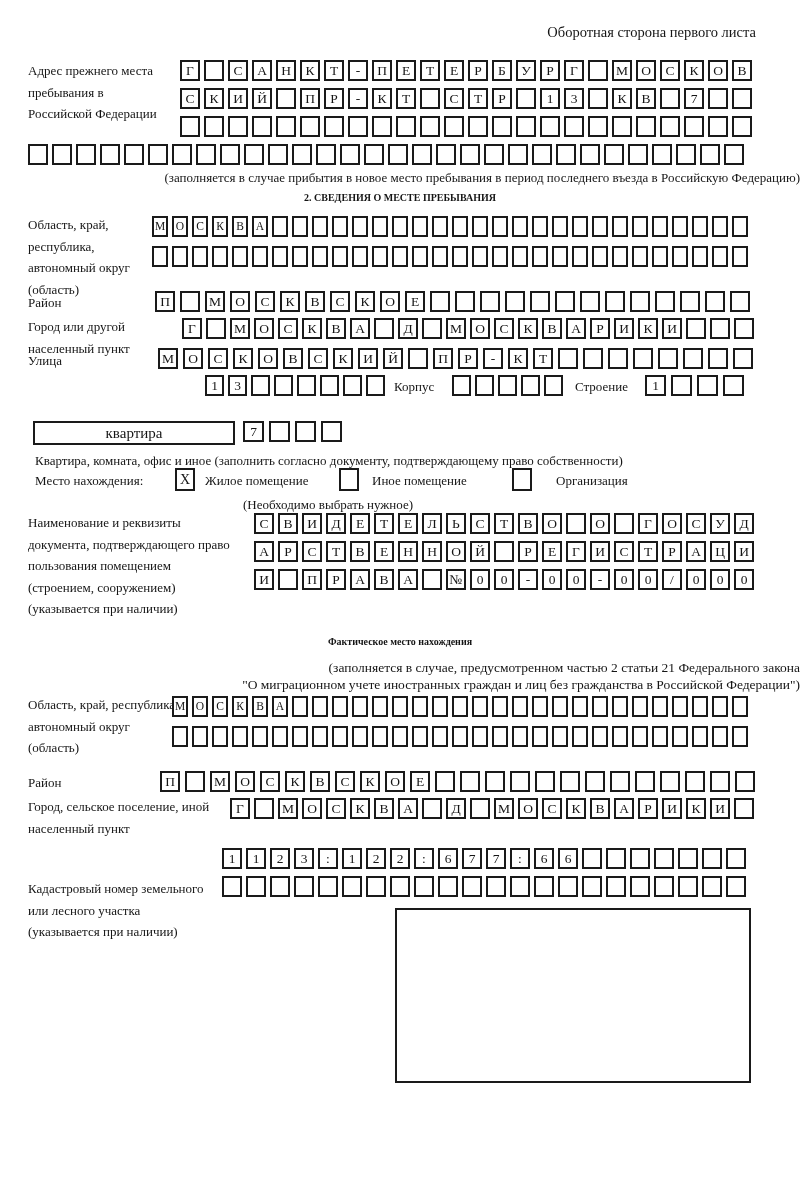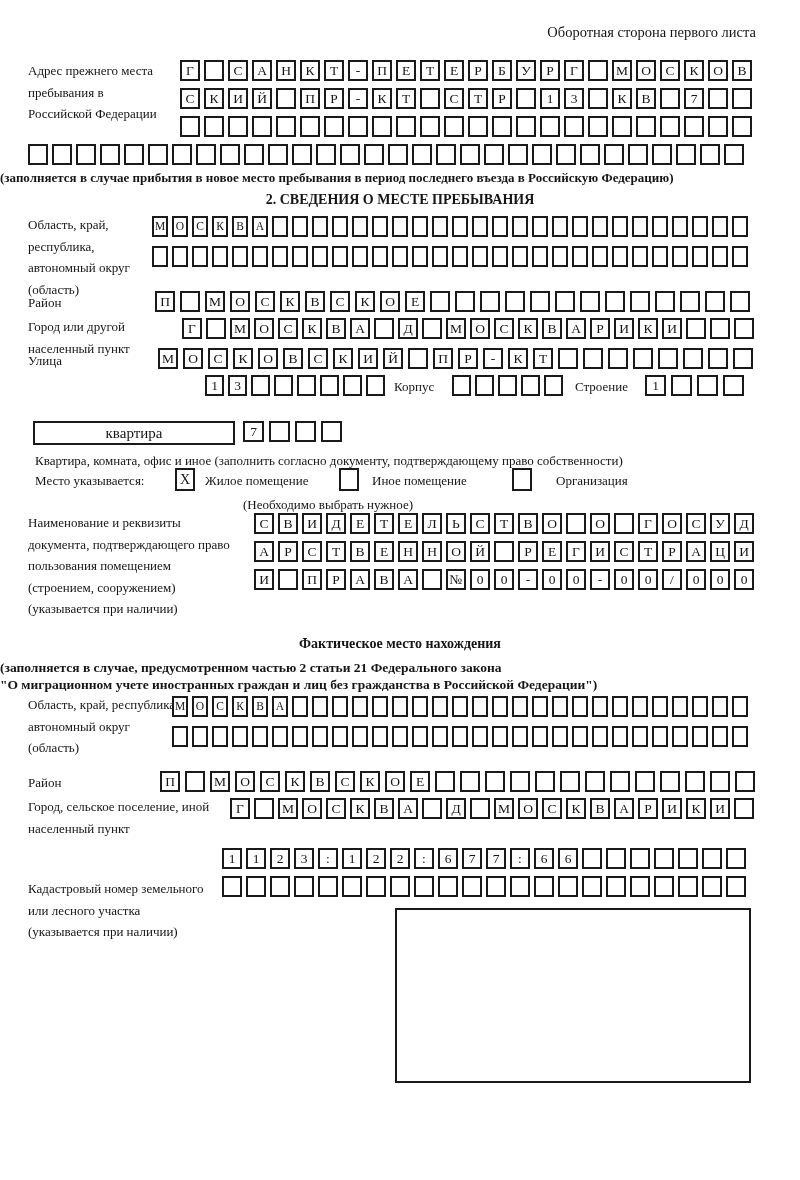--- a/index.html
+++ b/index.html
@@ -2,22 +2,22 @@
 <html><head>
 <meta charset="utf-8">
 <style>
   * { margin:0; padding:0; box-sizing:border-box; }
   body { background:#ffffff; font-family:"Liberation Serif","DejaVu Serif",serif; color:#151515; }
   .page { position:relative; width:800px; height:1180px; background:#fff; overflow:hidden; }
 
   .lbl { position:absolute; font-size:13px; line-height:21.5px; }
   .small { font-size:13px; }
   .corner { position:absolute; top:24px; right:44px; font-size:14.5px; }
-  .h-bold { position:absolute; left:0; width:800px; text-align:center; font-weight:bold; font-size:14px; }
-  .centernote { position:absolute; left:0; width:800px; text-align:left; font-size:13px;font-weight:bold; }
+  .h-bold { position:absolute; left:0; width:800px; text-align:center; font-weight:bold; font-size:10px; }
+  .centernote { position:absolute; left:0; width:800px; text-align:right; font-size:13px; }
 
   .cr { position:absolute; display:flex; }
   .cell { display:inline-block; width:20px; height:21px; border:2px solid #1a1a1a; margin-right:4px;
           text-align:center; font-size:13.5px; line-height:17px; background:#fff; flex:0 0 auto; }
   .p24 .cell { width:20px; margin-right:4px; }
   .p20 .cell { width:16px; margin-right:4px; font-size:11.5px; }
   .p25 .cell { width:20px; margin-right:5px; }
   .p23 .cell { width:19px; margin-right:4px; }
   .p26 .cell { width:21px; margin-right:5px; }
 
@@ -329,21 +329,21 @@
 
   <div class="widebox" style="left:33px; top:421px; width:202px;">квартира</div>
   <div class="cr p26" style="left:243px; top:421px;">
       <span class="cell">7</span>
       <span class="cell"></span>
       <span class="cell"></span>
       <span class="cell"></span>
     </div>
   <div class="lbl small" style="left:35px; top:450px; width:740px;">Квартира, комната, офис и иное (заполнить согласно документу, подтверждающему право собственности)</div>
 
-  <div class="lbl" style="left:35px; top:470px;">Место указывается:</div>
+  <div class="lbl" style="left:35px; top:470px;">Место нахождения:</div>
   <div class="cbx" style="left:175px; top:468px;">X</div>
   <div class="lbl" style="left:205px; top:470px;">Жилое помещение</div>
   <div class="cbx" style="left:339px; top:468px;"></div>
   <div class="lbl" style="left:372px; top:470px;">Иное помещение</div>
   <div class="cbx" style="left:512px; top:468px;"></div>
   <div class="lbl" style="left:556px; top:470px;">Организация</div>
   <div class="lbl small" style="left:243px; top:494px;">(Необходимо выбрать нужное)</div>
 
   <div class="lbl" style="left:28px; top:512px; width:212px;">Наименование и реквизиты документа, подтверждающего право пользования помещением (строением, сооружением) (указывается при наличии)</div>
   <div class="cr p24" style="left:254px; top:513px;">

